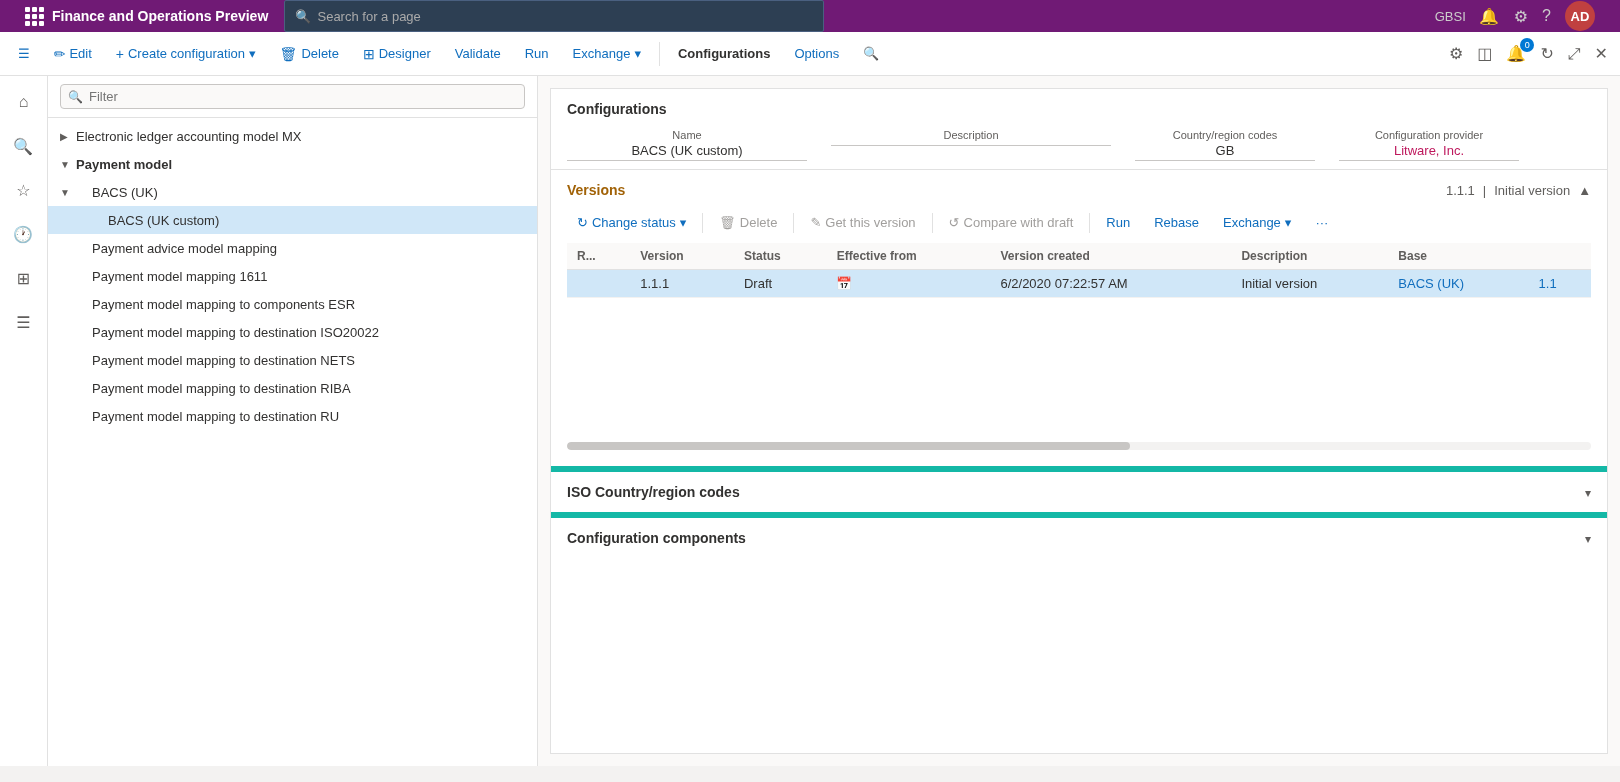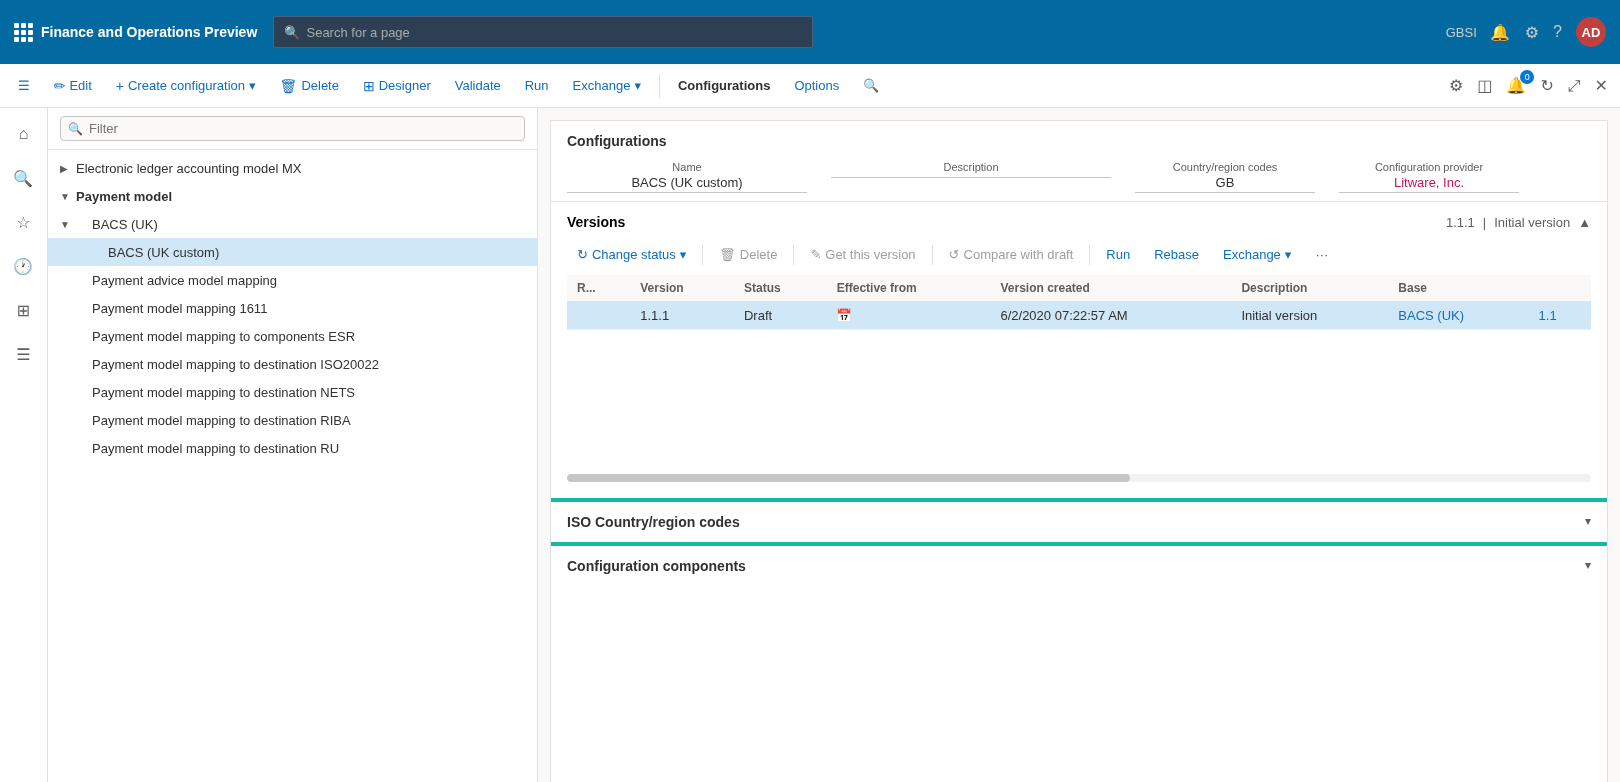--- a/index.html
+++ b/index.html
@@ -1,25 +1,25 @@
 <!DOCTYPE html>
 <html><head>
   <meta charset="utf-8">
   <style>
     * { box-sizing: border-box; margin: 0; padding: 0; }
     body { font-family: 'Segoe UI', sans-serif; font-size: 13px; background: #f3f2f1; overflow: hidden; }
 
     
     .top-nav {
-      background: #0369a1;
+      background: #701a75;
       color: #fff;
-      height: 64px;
+      height: 32px;
       display: flex;
       align-items: center;
-      padding: 0 14px;
+      padding: 0 25px;
       gap: 8px;
     }
     .top-nav .app-title { font-size: 14px; font-weight: 600; flex: 0 0 auto; margin-right: 8px; }
     .top-nav .search-bar {
       flex: 1;
       max-width: 540px;
       background: #2d3f53;
       border: 1px solid #4a6080;
       border-radius: 2px;
       display: flex;
@@ -167,21 +167,21 @@
     .field-label { font-size: 11px; color: #605e5c; margin-bottom: 2px; }
     .field-value { font-size: 13px; color: #323130; border-bottom: 1px solid #c8c6c4; padding-bottom: 2px; }
     .field-value.link { color: #be185d; cursor: pointer; text-decoration: none; }
 
     
     .versions-section { padding: 12px 16px; }
     .versions-header {
       display: flex; align-items: center; justify-content: space-between;
       margin-bottom: 12px;
     }
-    .versions-title { font-size: 14px; font-weight: 600; color: #000000; }
+    .versions-title { font-size: 14px; font-weight: 600; color: #a16207; }
     .versions-badge {
       display: flex; align-items: center; gap: 8px;
       font-size: 13px; color: #605e5c;
     }
     .versions-toolbar {
       display: flex; align-items: center; gap: 4px;
       margin-bottom: 8px; flex-wrap: wrap;
     }
     .ver-btn {
       display: flex; align-items: center; gap: 4px;
@@ -209,23 +209,23 @@
       height: 8px; background: #f3f2f1; margin: 4px 0;
       position: relative; overflow: hidden; border-radius: 4px;
     }
     .scrollbar-stub-inner {
       position: absolute; left: 0; top: 0; width: 55%; height: 100%;
       background: #c8c6c4; border-radius: 4px;
     }
 
     
     .collapsible-section {
-      border-top: 4px solid #14b8a6;
+      border-top: 6px solid #14b8a6;
       padding: 12px 16px;
-      display: flex; align-items: flex-start; justify-content: space-between;
+      display: flex; align-items: flex-end; justify-content: space-between;
       cursor: pointer;
     }
     .collapsible-title { font-size: 14px; font-weight: 600; color: #323130; }
     .collapse-icon { font-size: 12px; color: #605e5c; }
 
     .waffle-icon { display: grid; grid-template-columns: repeat(3,5px); gap: 2px; }
     .waffle-dot { width: 5px; height: 5px; background: #fff; border-radius: 1px; }
   </style>
 </head>
 <body>

